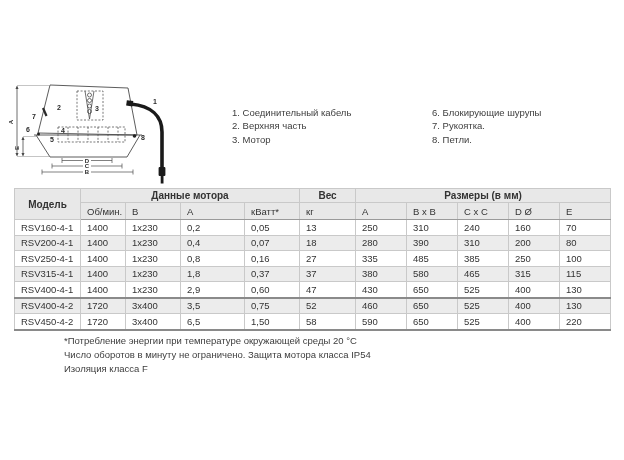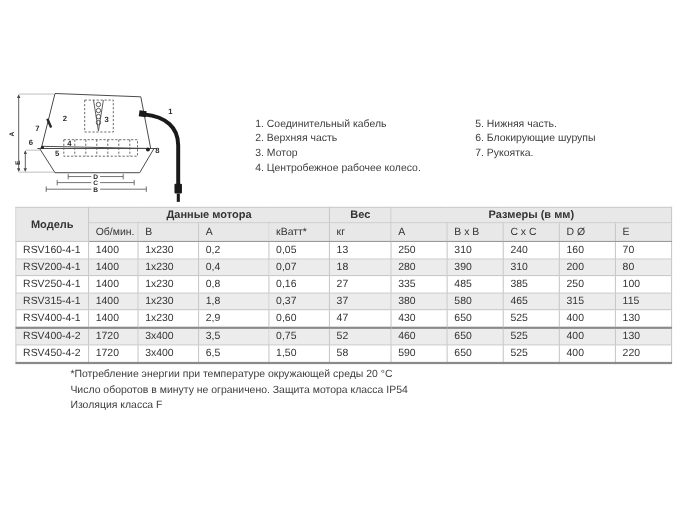--- a/index.html
+++ b/index.html
@@ -132,26 +132,25 @@
   <text class="dim" x="18.5" y="70" text-anchor="middle" transform="rotate(-90 18.5 70)">E</text>
   <text class="dim" x="87" y="84.7" text-anchor="middle">D</text>
   <text class="dim" x="87" y="90.2" text-anchor="middle">C</text>
   <text class="dim" x="87" y="96.2" text-anchor="middle">B</text>
 </svg>
 
 <div class="legend legend-left">
   <div>1. Соединительный кабель</div>
   <div>2. Верхняя часть</div>
   <div>3. Мотор</div>
-  <div>4. Центробежное рабочее колесо.</div>
 </div>
 <div class="legend legend-right">
-  <div>5. Нижняя часть.</div>
   <div>6. Блокирующие шурупы</div>
   <div>7. Рукоятка.</div>
+  <div>8. Петли.</div>
 </div>
 
 <table class="spec">
   <colgroup>
     <col style="width:66px">
       <col style="width:45px">
       <col style="width:55px">
       <col style="width:64px">
     <col style="width:55px">
       <col style="width:56px">

